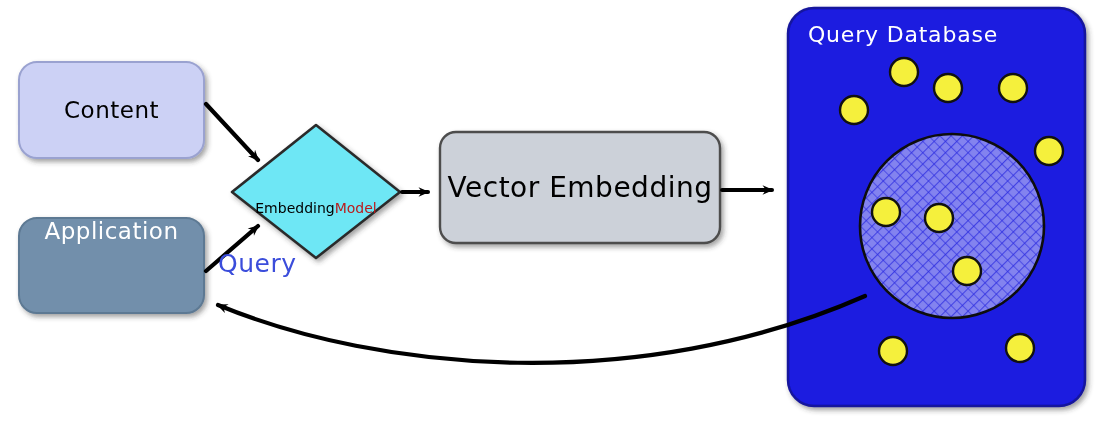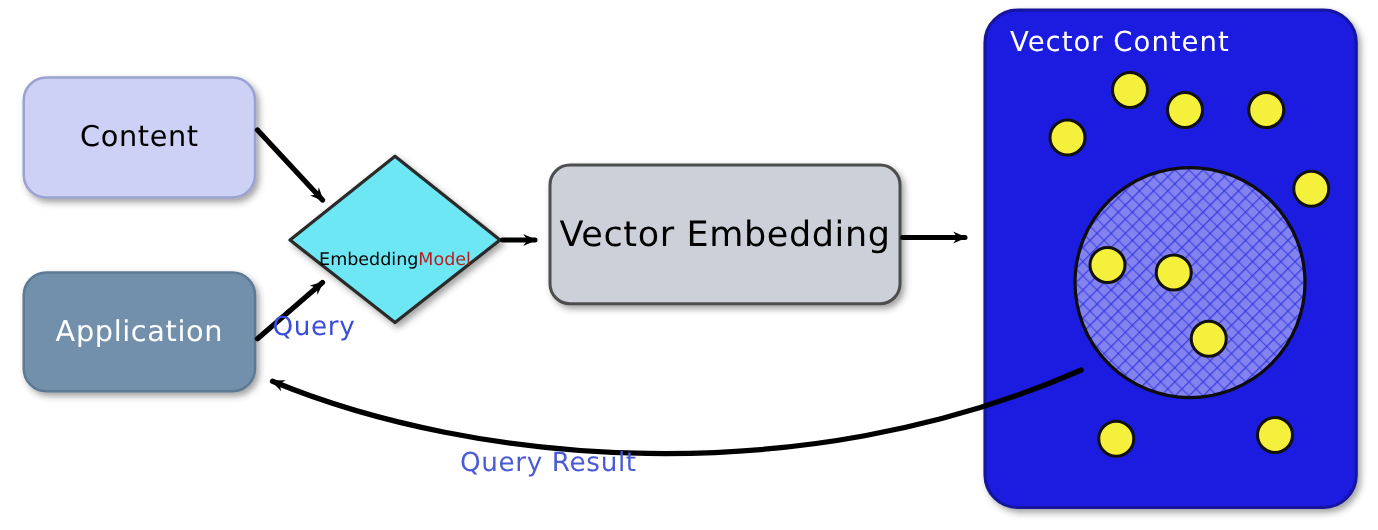--- a/index.html
+++ b/index.html
@@ -105,41 +105,38 @@
       <path d="M865,296 C640,395 380,372 218,305" stroke="#000000" stroke-width="4.2" fill="none" stroke-linecap="round" marker-end="url(#arrowhead)"></path>
     </g>
   </svg>
 
   <div style="position:absolute; left:19px; top:62px; width:185px; height:96px;
               display:flex; align-items:center; justify-content:center;">
     <span class="node-label" style="font-size:23px; color:#000000; letter-spacing:0.5px;">Content</span>
   </div>
 
   <div style="position:absolute; left:19px; top:218px; width:185px; height:95px;
-              display:flex; align-items:center; justify-content:center;">
+              display:flex; align-items:flex-start; justify-content:center;">
     <span class="node-label" style="font-size:23px; color:#ffffff; letter-spacing:0.5px;">Application</span>
   </div>
 
   <div style="position:absolute; left:230px; top:176px; width:172px; height:66px;
               display:flex; flex-direction:row; align-items:center;
               justify-content:center; line-height:1.25;">
     <span class="node-label" style="font-size:14px; color:#000000;">Embedding</span>
     <span class="node-label" style="font-size:14px; color:#b91c1c;">Model</span>
   </div>
 
   <div style="position:absolute; left:440px; top:140px; width:280px; height:95px;
               display:flex; flex-direction:row; align-items:center;
               justify-content:center; gap:8px;">
     <span class="node-label" style="font-size:28px; color:#000000; letter-spacing:0.5px;">Vector Embedding</span>
   </div>
 
   <div style="position:absolute; left:808px; top:22px; width:260px;">
-    <span class="node-label" style="font-size:22px; color:#ffffff; letter-spacing:0.8px;">Vector Content</span>
+    <span class="node-label" style="font-size:22px; color:#ffffff; letter-spacing:0.8px;">Query Database</span>
   </div>
 
   <div style="position:absolute; left:218px; top:249px;">
-    <span class="node-label" style="font-size:21px; color:#3b4ddb; letter-spacing:0.5px;">Query</span>
+    <span class="node-label" style="font-size:25px; color:#3b4ddb; letter-spacing:0.5px;">Query</span>
   </div>
 
-  <div style="position:absolute; left:368px; top:358px;">
-    <span class="node-label" style="font-size:21px; color:#4a5bd4; letter-spacing:0.5px;">Query Result</span>
-  </div>
 </div>
 
 </body></html>

